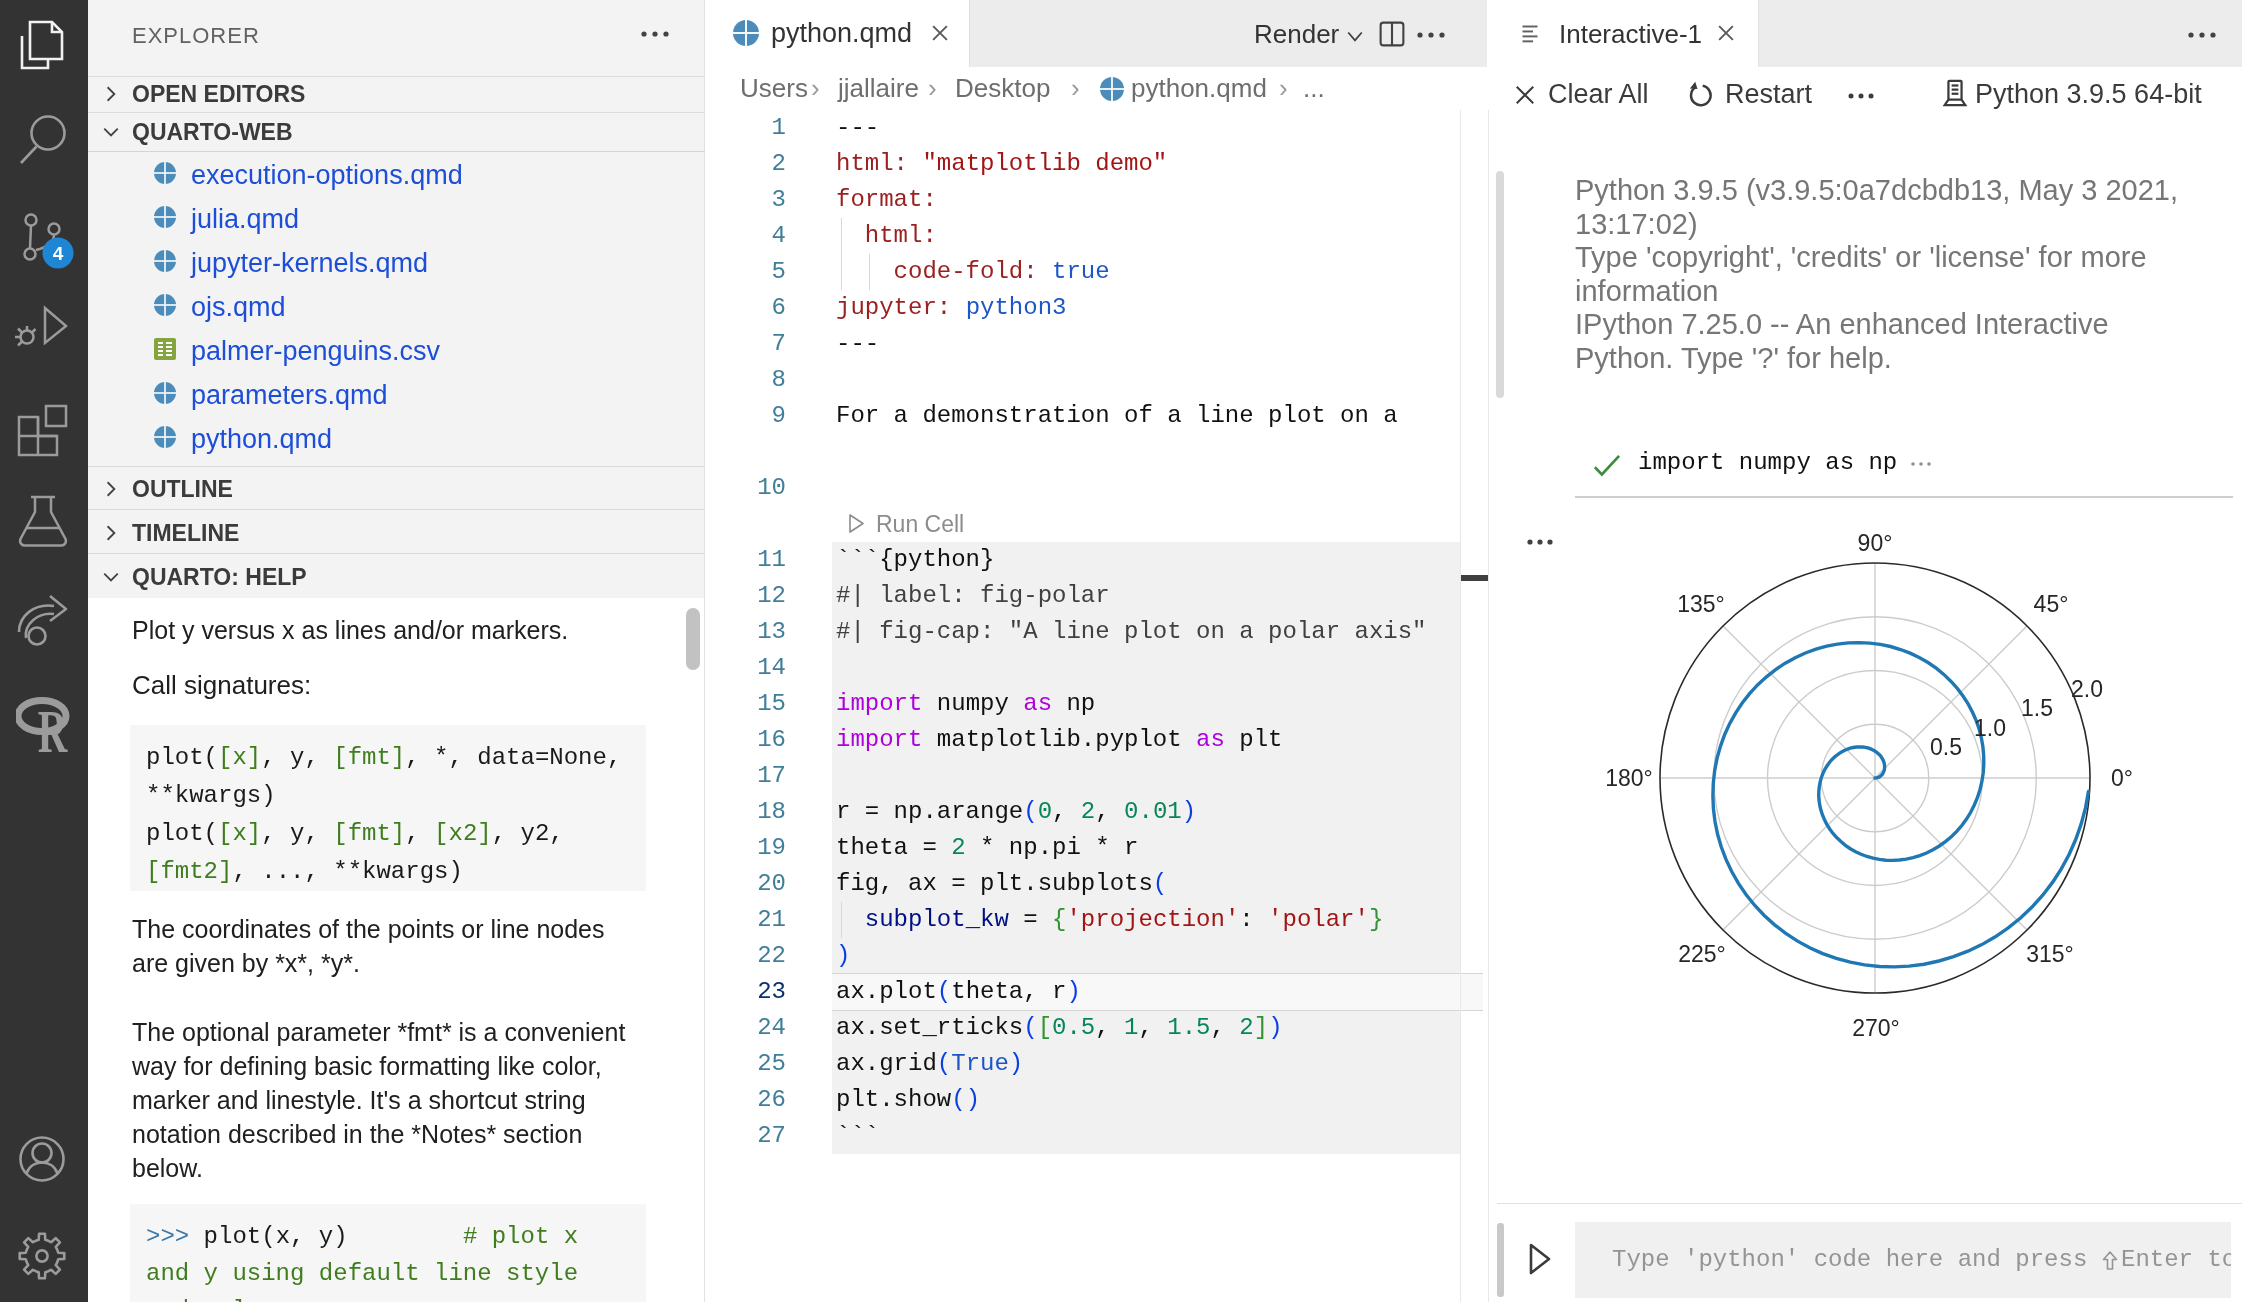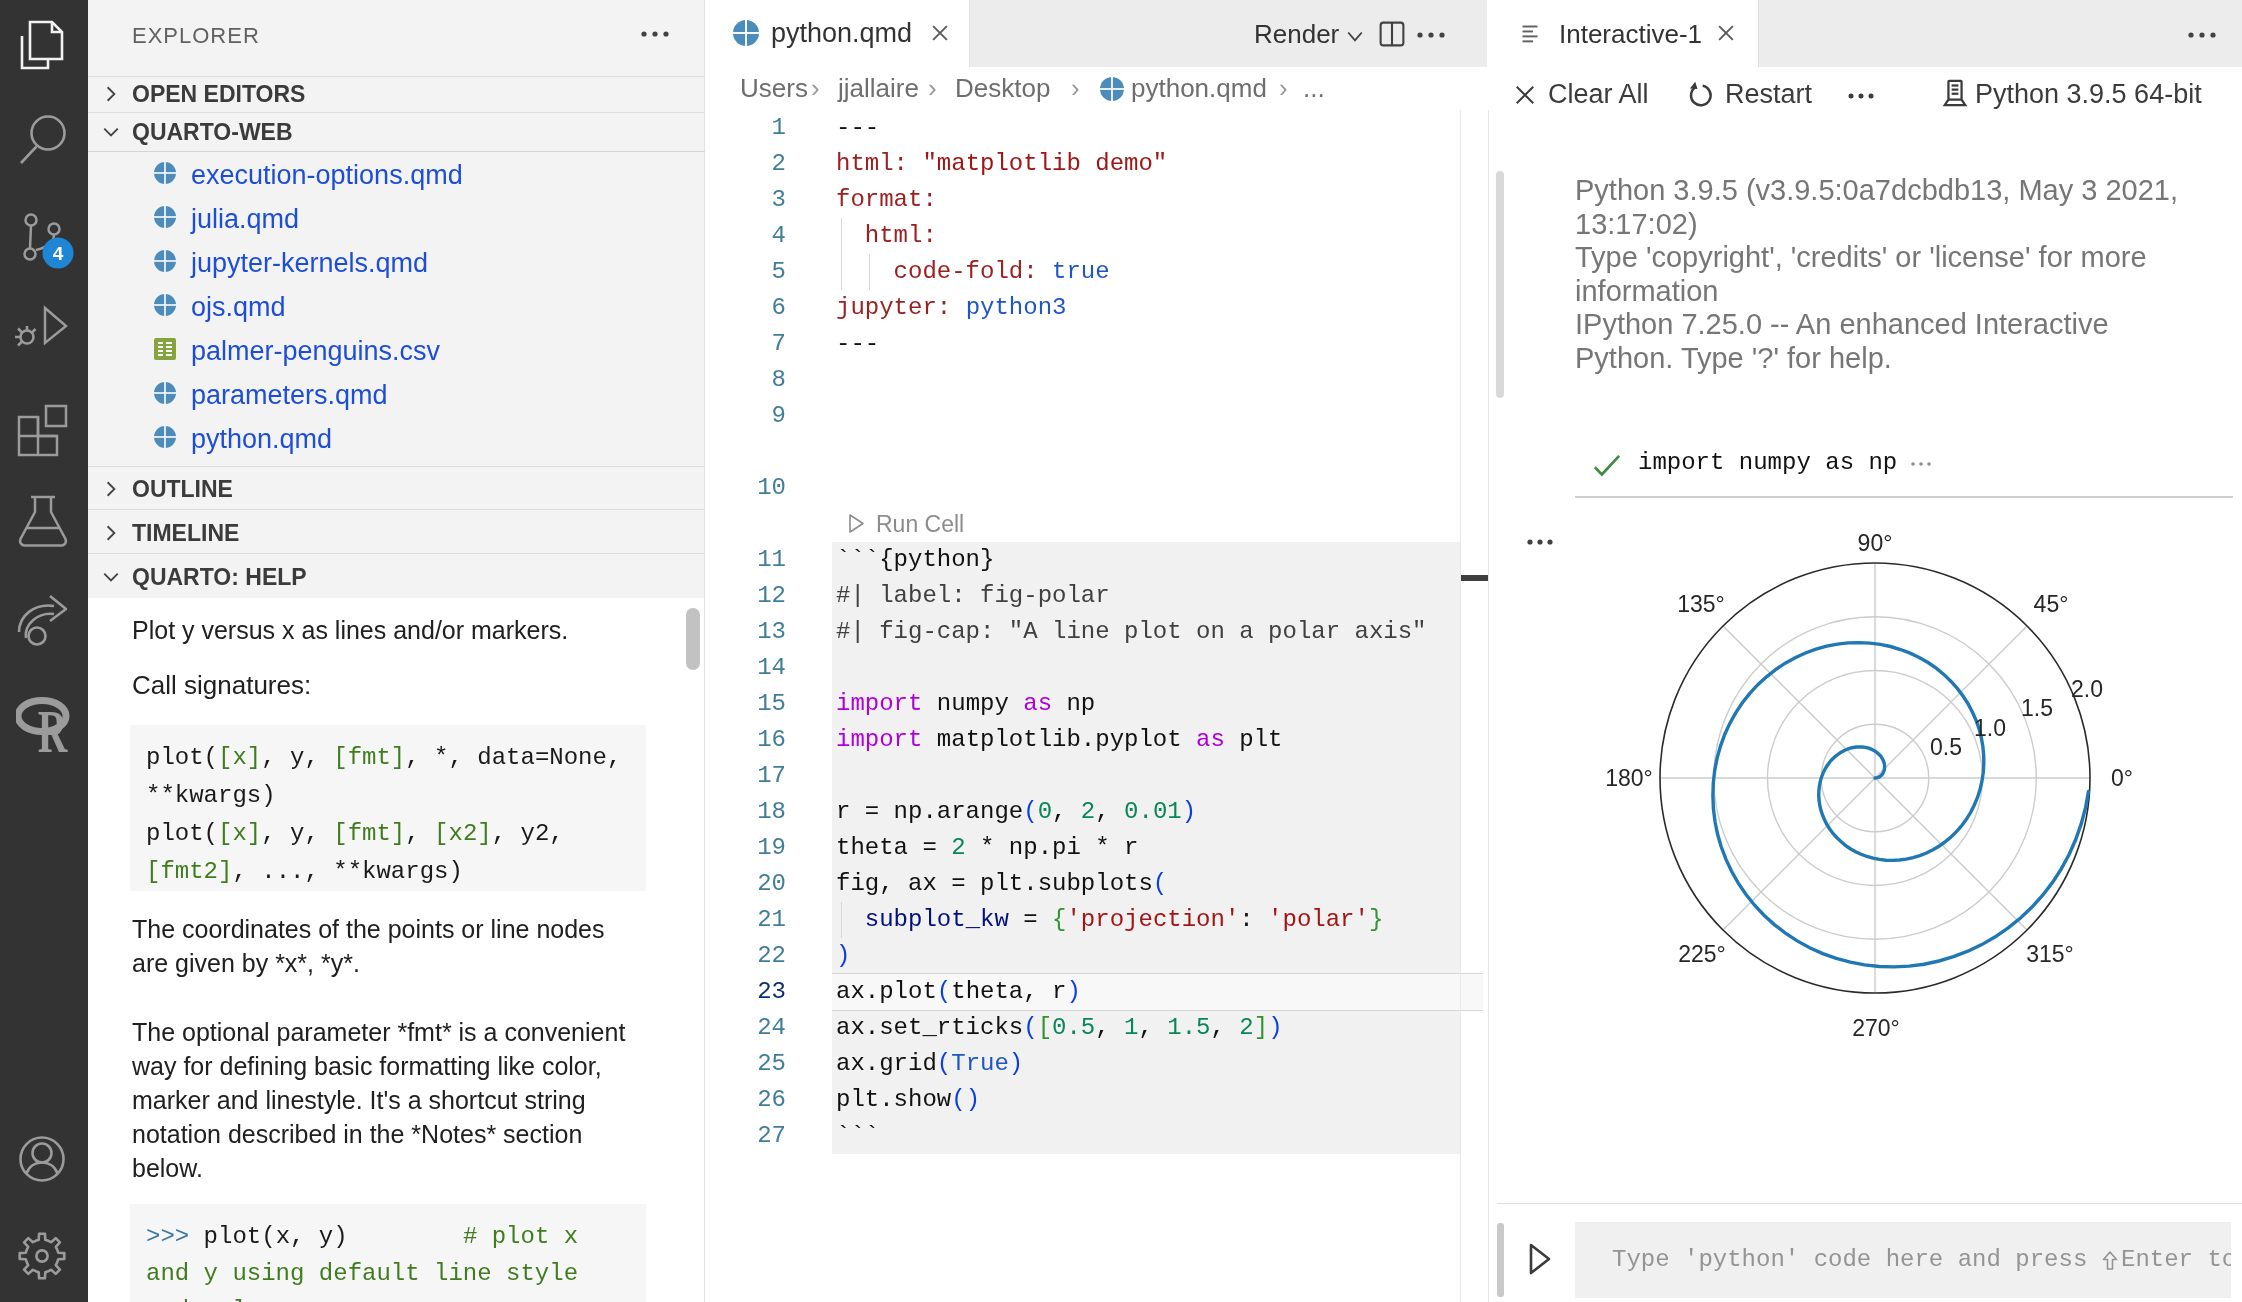--- a/index.html
+++ b/index.html
@@ -300,20 +300,21 @@
   <div class="ln" style="top:1082px;">26</div>
   <div class="ln" style="top:1118px;">27</div>
 
   <div class="cl" style="top:110px;">---</div>
   <div class="cl" style="top:146px;"><span class="k">html: </span><span class="s">"matplotlib demo"</span></div>
   <div class="cl" style="top:182px;"><span class="k">format:</span></div>
   <div class="cl" style="top:218px;"><span class="k">  html:</span></div>
   <div class="cl" style="top:254px;"><span class="k">    code-fold: </span><span class="b">true</span></div>
   <div class="cl" style="top:290px;"><span class="k">jupyter: </span><span class="b">python3</span></div>
   <div class="cl" style="top:326px;">---</div>
+  <div class="cl" style="top:398px;">For a demonstration of a line plot on a</div>
 
   <svg class="abs" style="left:143px; top:513px;" width="17" height="21" viewBox="0 0 17 21">
       <path d="M2 2 L15 10.5 L2 19 Z" fill="none" stroke="#8c8c8c" stroke-width="1.6" stroke-linejoin="round"></path>
     </svg>
     <div class="abs" style="left:171px; top:506px; height:36px; line-height:36px; font-size:23px; color:#8c8c8c;">Run Cell</div>
   <div class="cl" style="top:542px;">```{python}</div>
   <div class="cl" style="top:578px;"><span class="c">#| label: fig-polar</span></div>
   <div class="cl" style="top:614px;"><span class="c">#| fig-cap: "A line plot on a polar axis"</span></div>
   <div class="cl" style="top:686px;"><span class="pu">import</span> numpy <span class="pu">as</span> np</div>
   <div class="cl" style="top:722px;"><span class="pu">import</span> matplotlib.pyplot <span class="pu">as</span> plt</div>

